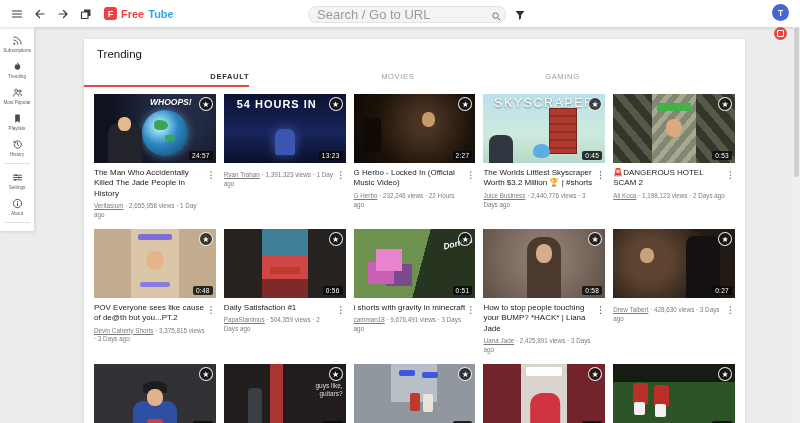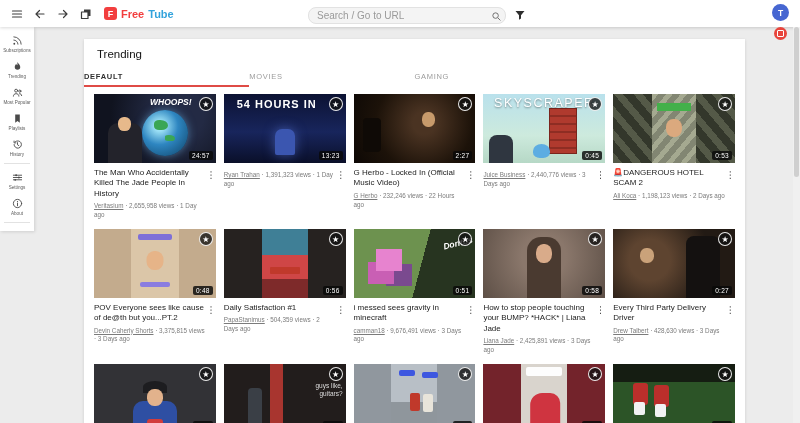--- a/index.html
+++ b/index.html
@@ -17,21 +17,21 @@
   .tb-ic{width:13px;height:13px;display:flex;align-items:center;justify-content:center;cursor:pointer;flex:0 0 auto}
   .tb-ic svg{width:12px;height:12px;stroke:#3c3c3c;fill:none;stroke-width:2.4;stroke-linecap:round;stroke-linejoin:round}
   .logo{display:flex;align-items:center;gap:4px;margin-left:2px}
   .logo-mark{width:13px;height:13px;border-radius:3px;background:#f23e3e;color:#fff;font-size:9px;font-weight:bold;
     display:flex;align-items:center;justify-content:center}
   .logo-free{color:#f23e3e;font-weight:bold;font-size:11px}
   .logo-tube{color:#33a3dc;font-weight:bold;font-size:11px}
   .search-wrap{position:absolute;left:308px;top:5px;width:198px;height:17px}
   .search-wrap input{
     width:100%;height:100%;box-sizing:border-box;border:1px solid #e2e2e2;background:#f4f4f4;
-    border-radius:8px;font-size:10px;color:#555;padding:0 18px 0 8px;outline:none;
+    border-radius:8px;font-size:13px;color:#555;padding:0 18px 0 8px;outline:none;
     font-family:"Liberation Sans",sans-serif;
   }
   .search-wrap input::placeholder{color:#9a9a9a}
   .search-ic{position:absolute;right:4px;top:3px;width:11px;height:11px}
   .search-ic svg{width:11px;height:11px;stroke:#666;fill:none;stroke-width:2}
   .filter-ic{position:absolute;left:514px;top:7px;width:13px;height:13px;cursor:pointer}
   .filter-ic svg{width:12px;height:12px;fill:#2e2e2e}
   .avatar{
     position:absolute;right:11px;top:4px;width:17px;height:17px;border-radius:50%;
     background:#4666d1;color:#fff;font-size:8.5px;font-weight:bold;
@@ -53,21 +53,21 @@
   .sb-label{font-size:4.6px;color:#5c5c5c;margin-top:2px;text-align:center;line-height:1.1}
   .sb-divider{height:1px;background:#e2e2e2;margin:3px 4px}
   
   .panel{
     position:absolute;left:84px;top:39px;width:661px;bottom:-40px;background:#fff;
     box-shadow:0 1px 3px rgba(0,0,0,.14);box-sizing:border-box;
   }
   .page-title{font-size:11.5px;color:#141414;padding:9px 13px 3px}
   .tabs{display:grid;grid-template-columns:repeat(4,1fr);margin-top:3px}
   .tab{
-    position:relative;text-align:left;padding:6px 0 6px;font-size:7.5px;letter-spacing:.7px;
+    position:relative;text-align:right;padding:6px 0 6px;font-size:7.5px;letter-spacing:.7px;
     color:#9c9c9c;cursor:pointer;
   }
   .tab.active{color:#2e2e2e;font-weight:bold}
   .tab.active::after{content:'';position:absolute;left:0;right:0;bottom:0;height:2.5px;background:#df4b46}
   
   .grid{display:grid;grid-template-columns:repeat(5,1fr);column-gap:8px;row-gap:9px;padding:7px 10px 20px}
   .card{display:flex;flex-direction:column}
   .thumb{position:relative;height:69px;overflow:hidden;background:#444;cursor:pointer}
   .thumb i{position:absolute;display:block}
   .ov{position:absolute;z-index:2;white-space:pre-line}
@@ -351,20 +351,21 @@
   <div class="card">
     <div class="thumb t4">
       <i class="d1"></i>
       <i class="d2"></i>
       <span class="ov">SKYSCRAPER</span>
       <span class="save">★</span>
       <span class="dur">0:45</span>
     </div>
     <div class="info">
       <div class="itext">
+        <div class="vtitle">The Worlds Littlest Skyscraper Worth $3.2 Million 🏆 | #shorts</div>
         <div class="chanline"><span class="chan">Juice Business</span><span class="vmeta"> · 2,440,776 views · 3 Days ago</span></div>
       </div>
       <div class="kebab">⋮</div>
     </div>
   </div>
 
   <div class="card">
     <div class="thumb t5">
       <i class="d1"></i>
       <i class="d2"></i>
@@ -418,21 +419,21 @@
   <div class="card">
     <div class="thumb t8">
       <i class="d1"></i>
       <i class="d2"></i>
       <span class="ov">Doritos</span>
       <span class="save">★</span>
       <span class="dur">0:51</span>
     </div>
     <div class="info">
       <div class="itext">
-        <div class="vtitle">i messed sees gravity in minecraft</div>
+        <div class="vtitle">i shorts with gravity in minecraft</div>
         <div class="chanline"><span class="chan">camman18</span><span class="vmeta"> · 9,676,491 views · 3 Days ago</span></div>
       </div>
       <div class="kebab">⋮</div>
     </div>
   </div>
 
   <div class="card">
     <div class="thumb t9">
       <i class="d1"></i>
       <i class="d2"></i>
@@ -452,21 +453,20 @@
   <div class="card">
     <div class="thumb t10">
       <i class="d1"></i>
       <i class="d2"></i>
 
       <span class="save">★</span>
       <span class="dur">0:27</span>
     </div>
     <div class="info">
       <div class="itext">
-        <div class="vtitle">Every Third Party Delivery Driver</div>
         <div class="chanline"><span class="chan">Drew Talbert</span><span class="vmeta"> · 428,630 views · 3 Days ago</span></div>
       </div>
       <div class="kebab">⋮</div>
     </div>
   </div>
 
   <div class="card">
     <div class="thumb t11">
       <i class="d1"></i>
       <i class="d2"></i>

